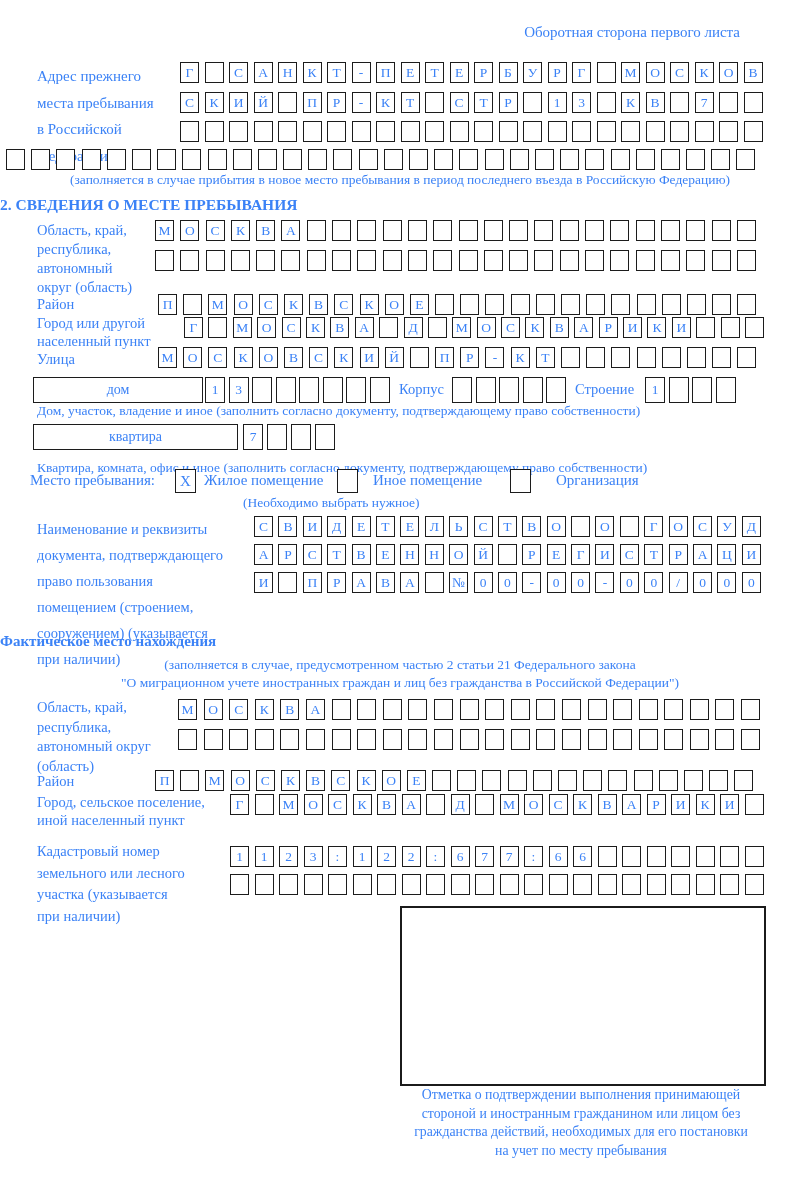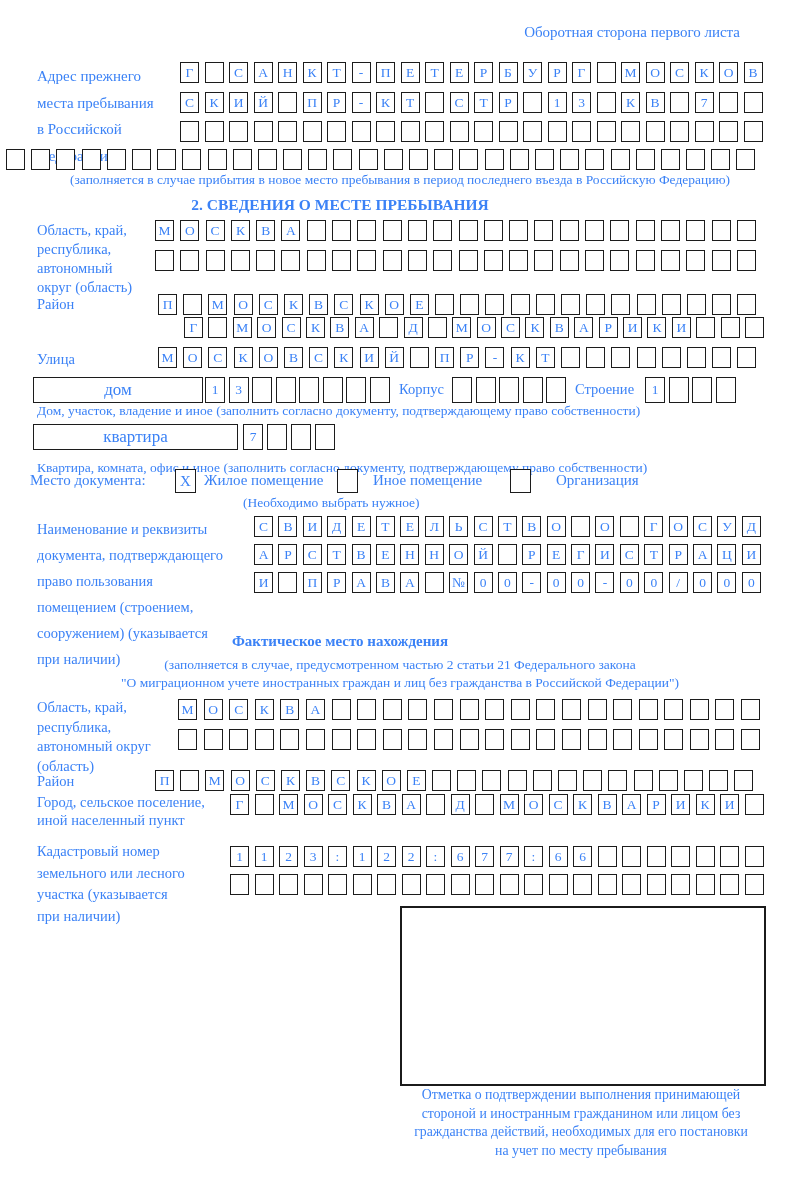--- a/index.html
+++ b/index.html
@@ -2,28 +2,28 @@
 <html><head>
 <meta charset="utf-8">
 <style>
   html,body{margin:0;padding:0;background:#fff;}
   .page{position:relative;width:800px;height:1180px;background:#fff;
         font-family:"Liberation Serif","DejaVu Serif",serif;color:#3b82f6;overflow:hidden;}
   .abs{position:absolute;}
   .lines{white-space:pre-line;}
   .label{font-size:14.5px;}
   .note{font-size:13.5px;}
-  .title{font-weight:bold;font-size:15.5px;text-align:center;width:680px;left:0;}
+  .title{font-weight:bold;font-size:15.5px;width:680px;left:0;}
   .center{text-align:center;width:800px;left:0;}
   .box-row{position:absolute;display:flex;}
   .cell{box-sizing:border-box;flex:0 0 auto;width:19px;height:21px;border:1.6px solid #1c1c1c;
         display:flex;align-items:center;justify-content:center;
         font-size:13.5px;line-height:1;background:#fff;}
   .widebox{position:absolute;box-sizing:border-box;border:1.7px solid #1c1c1c;
-           display:flex;align-items:center;justify-content:center;font-size:17px;background:#fff;}
+           display:flex;align-items:center;justify-content:center;font-size:14px;background:#fff;}
   .checkbox{position:absolute;box-sizing:border-box;width:21px;height:24px;border:1.7px solid #1c1c1c;
             display:flex;align-items:center;justify-content:center;font-size:15px;background:#fff;}
   .stampbox{position:absolute;border:2px solid #1b1b1b;background:#fff;}
 </style>
 </head>
 <body>
 
 <div class="page">
 
   <div class="abs label" style="top:24px;right:60px;font-size:15px;">Оборотная сторона первого листа</div>
@@ -37,34 +37,36 @@
 
   <div class="abs title" style="top:196px;">2. СВЕДЕНИЯ О МЕСТЕ ПРЕБЫВАНИЯ</div>
 
   <div class="abs label lines" style="left:37px;top:221px;line-height:19px;">Область, край,
 республика,
 автономный
 округ (область)</div>
 
   <div class="abs label" style="left:37px;top:296px;">Район</div>
 
+  <div class="abs label lines" style="left:37px;top:315px;line-height:17.5px;">Город или другой
+населенный пункт</div>
 
   <div class="abs label" style="left:37px;top:351px;">Улица</div>
 
   <div class="widebox" style="left:33px;top:377px;width:170px;height:26px;">дом</div>
   <div class="abs label" style="left:399px;top:381px;">Корпус</div>
   <div class="abs label" style="left:575px;top:381px;">Строение</div>
 
   <div class="abs note" style="left:37px;top:403px;">Дом, участок, владение и иное (заполнить согласно документу, подтверждающему право собственности)</div>
 
   <div class="widebox" style="left:33px;top:424px;width:205px;height:26px;">квартира</div>
 
   <div class="abs note" style="left:37px;top:460px;">Квартира, комната, офис и иное (заполнить согласно документу, подтверждающему право собственности)</div>
 
-  <div class="abs label" style="left:30px;top:472px;font-size:15px;">Место документа:</div>
+  <div class="abs label" style="left:30px;top:472px;font-size:15px;">Место пребывания:</div>
   <div class="checkbox" style="left:175px;top:469px;">X</div>
   <div class="abs label" style="left:204px;top:472px;font-size:15px;">Жилое помещение</div>
   <div class="checkbox" style="left:337px;top:469px;"></div>
   <div class="abs label" style="left:373px;top:472px;font-size:15px;">Иное помещение</div>
   <div class="checkbox" style="left:510px;top:469px;"></div>
   <div class="abs label" style="left:556px;top:472px;font-size:15px;">Организация</div>
   <div class="abs note" style="left:243px;top:495px;">(Необходимо выбрать нужное)</div>
 
   <div class="abs label lines" style="left:37px;top:516px;line-height:26px;">Наименование и реквизиты
 документа, подтверждающего

